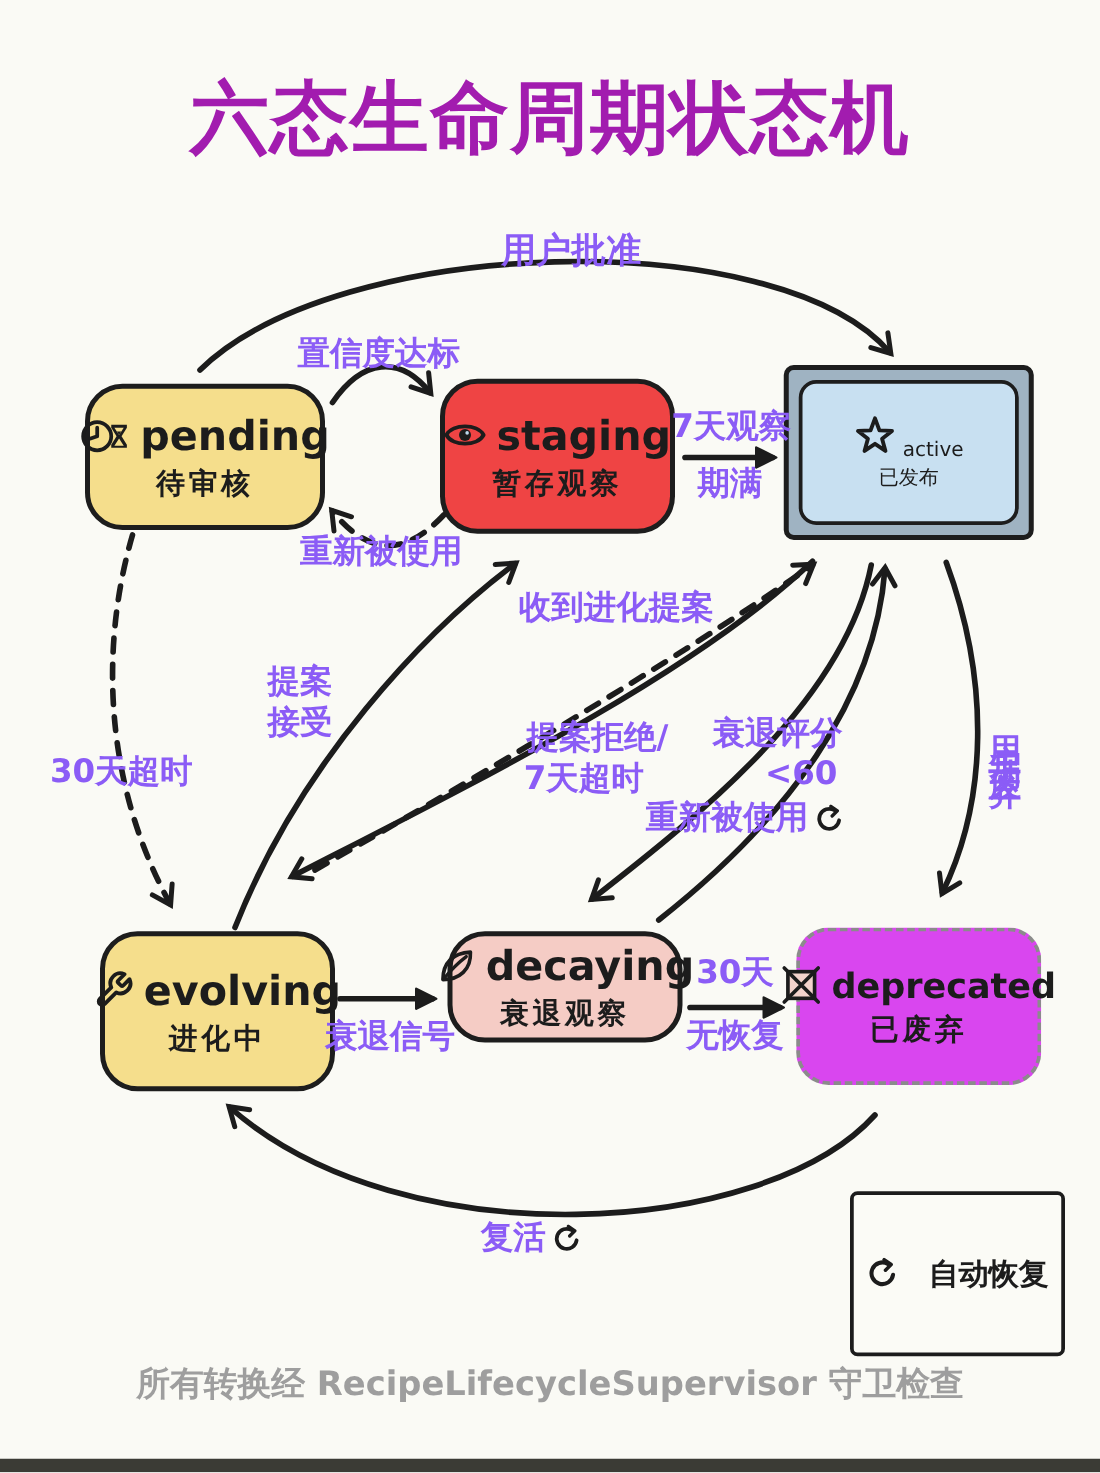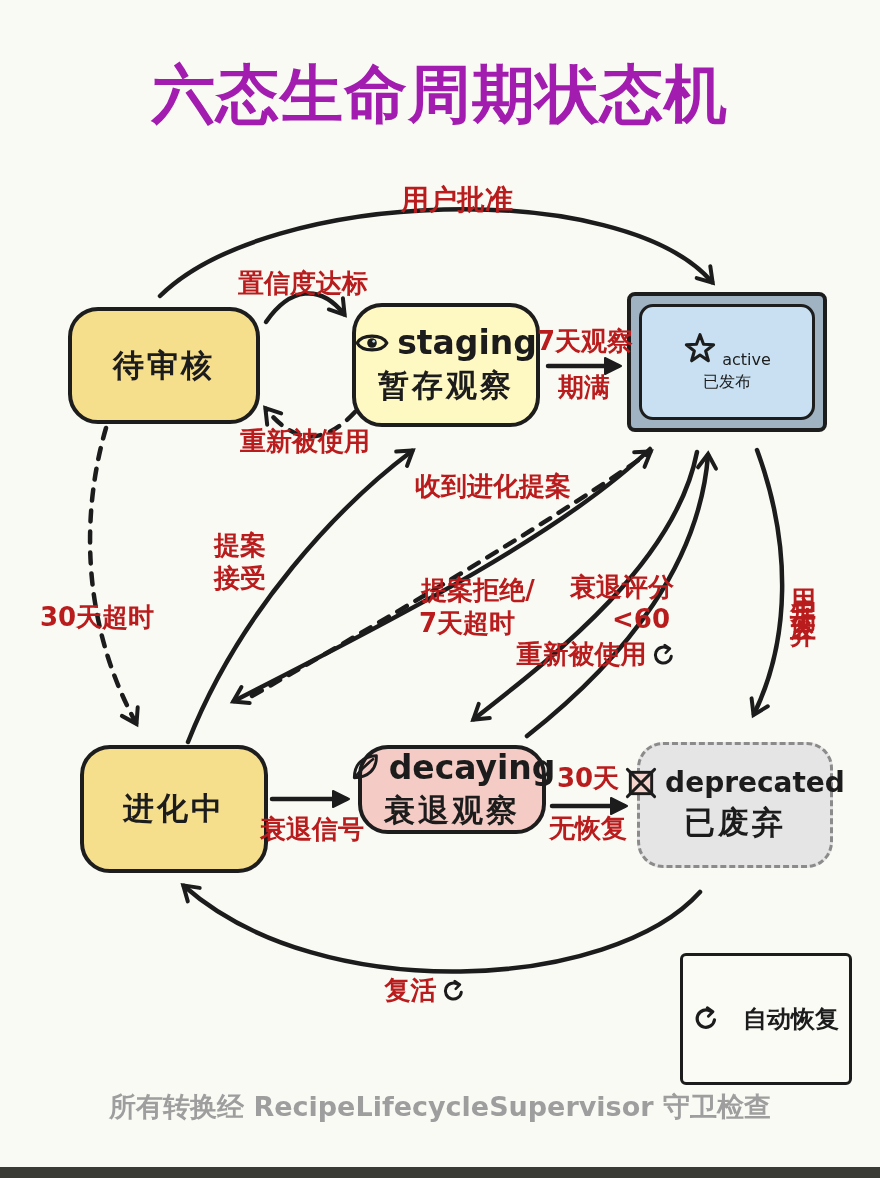--- a/index.html
+++ b/index.html
@@ -13,37 +13,37 @@
     position:absolute;top:52px;left:0;width:880px;text-align:center;
     font-size:63px;font-weight:900;letter-spacing:1px;color:#a21caf;margin:0;
   }
   svg.edges{position:absolute;left:0;top:0;}
   .state{
     position:absolute;border:4.5px solid #1d1d1d;border-radius:30px;
     display:flex;flex-direction:column;align-items:center;justify-content:center;gap:3px;
     box-sizing:border-box;
   }
   .state .row1{display:flex;align-items:center;gap:8px;font-size:33px;font-weight:800;}
-  .state .zh{font-size:31px;font-weight:800;letter-spacing:3px;}
+  .state .zh{font-size:23px;font-weight:800;letter-spacing:3px;}
   .state .icon{display:flex;align-items:center;}
   .frame{
     position:absolute;border:4px solid #1d1d1d;border-radius:8px;box-sizing:border-box;
     display:flex;align-items:stretch;justify-content:stretch;padding:8px;
   }
   .frame .inner{
     flex:1;border:3.5px solid #1d1d1d;border-radius:14px;box-sizing:border-box;
     display:flex;flex-direction:column;align-items:center;justify-content:center;gap:3px;
   }
   .deprecated{
-    border:3.5px dashed #8b8b8b;border-radius:26px;background:#e5e5e5;
+    border:3.5px dashed #8b8b8b;border-radius:26px;background:#d946ef;
   }
   .deprecated .row1{font-size:28px;}
   .elabel{
     position:absolute;transform:translate(-50%,-50%);
-    font-weight:800;font-size:26px;color:#b91c1c;white-space:nowrap;line-height:1.2;
+    font-weight:800;font-size:26px;color:#8b5cf6;white-space:nowrap;line-height:1.2;
     display:flex;align-items:center;gap:5px;
   }
   .elabel.big{font-size:28px;}
   .elabel.vert{writing-mode:vertical-rl;letter-spacing:6px;}
   .legend{
     position:absolute;left:680px;top:953px;width:172px;height:132px;box-sizing:border-box;
     border:3.5px solid #1c1c1c;border-radius:6px;background:#FBFBF6;
     display:flex;flex-direction:column;justify-content:space-around;padding:8px 10px;
   }
   .legend-row{display:flex;align-items:center;gap:10px;}
@@ -84,24 +84,40 @@
       <path d="M 697,452 C 676,560 560,652 474,719" marker-end="url(#ah)"></path>
       <path d="M 527,736 C 630,655 700,560 708,455" marker-end="url(#ah)"></path>
       <path d="M 757,450 C 792,545 790,640 754,714" marker-end="url(#ah)"></path>
       <path d="M 272,799 L 346,799" marker-end="url(#ahf)"></path>
       <path d="M 552,806 L 624,806" marker-end="url(#ahf)"></path>
       <path d="M 700,892 C 612,990 322,1008 184,886" marker-end="url(#ah)"></path>
     </g>
   </svg>
 
   <div class="state" style="left: 68px; top: 307px; width: 192px; height: 117px; background-color: rgb(245, 222, 140);">
+    <div class="row1">
+      <span class="icon">
+        <svg width="40" height="30" viewBox="0 0 32 24">
+          <g fill="none" stroke="#1c1c1c" stroke-width="2.4" stroke-linecap="round">
+            <circle cx="11" cy="12" r="9"></circle>
+            <path d="M11,12 L11,6.5 M11,12 L6.8,13.5"></path>
+          </g>
+          <g fill="#1c1c1c">
+            <path d="M20,4.6 h10 v2 l-3.4,5.4 3.4,5.4 v2 h-10 v-2 l3.4,-5.4 -3.4,-5.4 Z"></path>
+          </g>
+          <path d="M22,6.6 h6 l-3,4.6 Z M25,13.4 l3,4.6 h-6 Z" fill="#F5DE8C"></path>
+          <path d="M23.6,9 h2.8 l-1.4,2.2 Z" fill="#1c1c1c"></path>
+        </svg>
+      </span>
+      <span>pending</span>
+    </div>
     <div class="zh">待审核</div>
   </div>
 
-  <div class="state" style="left: 352px; top: 303px; width: 188px; height: 124px; background-color: #fef9c3;">
+  <div class="state" style="left: 352px; top: 303px; width: 188px; height: 124px; background-color: #ef4444;">
     <div class="row1">
       <span class="icon">
         <svg width="34" height="26" viewBox="0 0 24 18">
           <path d="M1.5,9 C5,2.5 19,2.5 22.5,9 C19,15.5 5,15.5 1.5,9 Z" fill="none" stroke="#1c1c1c" stroke-width="2.2" stroke-linejoin="round"></path>
           <circle cx="12" cy="9" r="3.4" fill="#1c1c1c"></circle>
           <circle cx="13.2" cy="7.8" r="1" fill="#BFDAEE"></circle>
         </svg>
       </span>
       <span>staging</span>
     </div>
@@ -116,20 +132,28 @@
             <polygon points="12,2.6 14.5,9.4 21.6,9.7 16,14.1 17.9,21 12,17 6.1,21 8,14.1 2.4,9.7 9.5,9.4" fill="none" stroke="#1c1c1c" stroke-width="2.2" stroke-linejoin="round"></polygon>
           </svg>
         </span>
         <span>active</span>
       </div>
       <div class="zh">已发布</div>
     </div>
   </div>
 
   <div class="state" style="left: 80px; top: 745px; width: 188px; height: 128px; background-color: rgb(245, 222, 140);">
+    <div class="row1">
+      <span class="icon">
+        <svg width="32" height="32" viewBox="0 0 24 24">
+          <path d="M14.7 6.3a1 1 0 0 0 0 1.4l1.6 1.6a1 1 0 0 0 1.4 0l3.77-3.77a6 6 0 0 1-7.94 7.94l-6.91 6.91a2.12 2.12 0 0 1-3-3l6.91-6.91a6 6 0 0 1 7.94-7.94l-3.76 3.76z" fill="none" stroke="#1c1c1c" stroke-width="2.3" stroke-linecap="round" stroke-linejoin="round"></path>
+        </svg>
+      </span>
+      <span>evolving</span>
+    </div>
     <div class="zh">进化中</div>
   </div>
 
   <div class="state" style="left: 358px; top: 745px; width: 188px; height: 89px; background-color: rgb(245, 204, 197);">
     <div class="row1">
       <span class="icon">
         <svg width="32" height="32" viewBox="0 0 24 24">
           <path d="M4,20 C4,10 10,4 20.5,3.5 C21,14 14,20 4,20 Z" fill="none" stroke="#1c1c1c" stroke-width="2.2" stroke-linejoin="round"></path>
           <path d="M4.5,19.5 C9,14 13,10 18,6.2" fill="none" stroke="#1c1c1c" stroke-width="2" stroke-linecap="round"></path>
         </svg>

